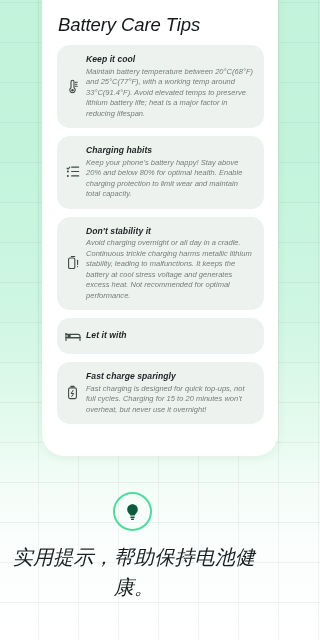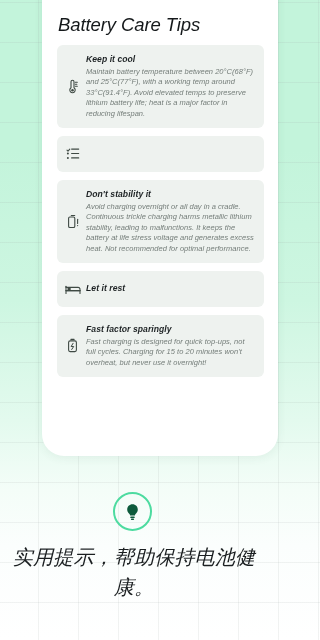--- a/index.html
+++ b/index.html
@@ -68,21 +68,21 @@
   }
 
   #tips-list {
     padding: 0 14px 0 15px;
   }
 
   .tip-card {
     display: flex;
     align-items: center;
     background: #eef2ef;
-    border-radius: 6px;
+    border-radius: 13px;
     margin-bottom: 8px;
     padding: 8px 10px 9px 6px;
   }
 
   .tip-icon {
     flex: 0 0 19px;
     width: 19px;
     height: 19px;
     margin-right: 4px;
     display: flex;
@@ -174,62 +174,66 @@
 
       <div class="tip-card">
         <span class="tip-icon">
           <svg width="14" height="13" viewBox="0 0 14 13" fill="none" stroke="#3f4a44" stroke-width="1.1" stroke-linecap="round" stroke-linejoin="round">
             <path d="M5.6 2.1h7.1M5.6 6.5h7.1M5.6 10.9h7.1"></path>
             <path d="M1 3.1l1 1 1.8-2"></path>
             <circle cx="1.9" cy="6.5" r="1" fill="#3f4a44" stroke="none"></circle>
             <circle cx="1.9" cy="10.9" r="1" fill="#3f4a44" stroke="none"></circle>
           </svg>
         </span>
+        <div class="tip-body">
+          <div class="tip-title">Charging habits</div>
+          <div class="tip-text">Keep your phone's battery happy! Stay above 20% and below 80% for optimal health. Enable charging protection to limit wear and maintain total capacity.</div>
+        </div>
       </div>
 
       <div class="tip-card">
         <span class="tip-icon">
           <svg width="12" height="15" viewBox="0 0 12 15" fill="none" stroke="#3f4a44" stroke-width="1.1" stroke-linecap="round" stroke-linejoin="round">
             <path d="M4.3 1.5h3.4"></path>
             <rect x="1.6" y="3" width="6.2" height="10.5" rx="1.3"></rect>
             <path d="M10.6 5.2v4.2"></path>
             <circle cx="10.6" cy="11.6" r="0.62" fill="#3f4a44" stroke="none"></circle>
           </svg>
         </span>
         <div class="tip-body">
           <div class="tip-title">Don't stability it</div>
-          <div class="tip-text">Avoid charging overnight or all day in a cradle. Continuous trickle charging harms metallic lithium stability, leading to malfunctions. It keeps the battery at life stress voltage and generates excess heat. Not recommended for optimal performance.</div>
+          <div class="tip-text">Avoid charging overnight or all day in a cradle. Continuous trickle charging harms metallic lithium stability, leading to malfunctions. It keeps the battery at cool stress voltage and generates excess heat. Not recommended for optimal performance.</div>
         </div>
       </div>
 
       <div class="tip-card">
         <span class="tip-icon">
           <svg width="16" height="12" viewBox="0 0 16 12" fill="none" stroke="#3f4a44" stroke-width="1.1" stroke-linecap="round" stroke-linejoin="round">
             <path d="M1 10.4V3.2"></path>
             <path d="M15 10.4V6.4a2 2 0 0 0-2-2H1"></path>
             <path d="M1 7.6h14"></path>
             <path d="M1 7.6h14"></path>
             <rect x="2.4" y="4.7" width="3.4" height="2.6" rx="1.2" fill="#3f4a44" stroke="none"></rect>
           </svg>
         </span>
         <div class="tip-body">
-          <div class="tip-title">Let it rest</div>
+          <div class="tip-title">Let it with</div>
         </div>
       </div>
 
       <div class="tip-card">
         <span class="tip-icon">
           <svg width="11" height="15" viewBox="0 0 11 15" fill="none" stroke="#3f4a44" stroke-width="1.1" stroke-linecap="round" stroke-linejoin="round">
             <path d="M3.9 1.4h3.2"></path>
             <rect x="1.6" y="2.9" width="7.8" height="10.7" rx="1.5"></rect>
             <path d="M6.1 5.3L4.1 8.5h2.6l-2 3" stroke-width="1" fill="none"></path>
           </svg>
         </span>
         <div class="tip-body">
-          <div class="tip-title">Fast factor sparingly</div>
+          <div class="tip-title">Fast charge sparingly</div>
           <div class="tip-text">Fast charging is designed for quick top-ups, not full cycles. Charging for 15 to 20 minutes won't overheat, but never use it overnight!</div>
         </div>
       </div>
 
     </div>
   </div>
 
   <div id="caption-block">
     <div id="bulb-badge">
       <span>

